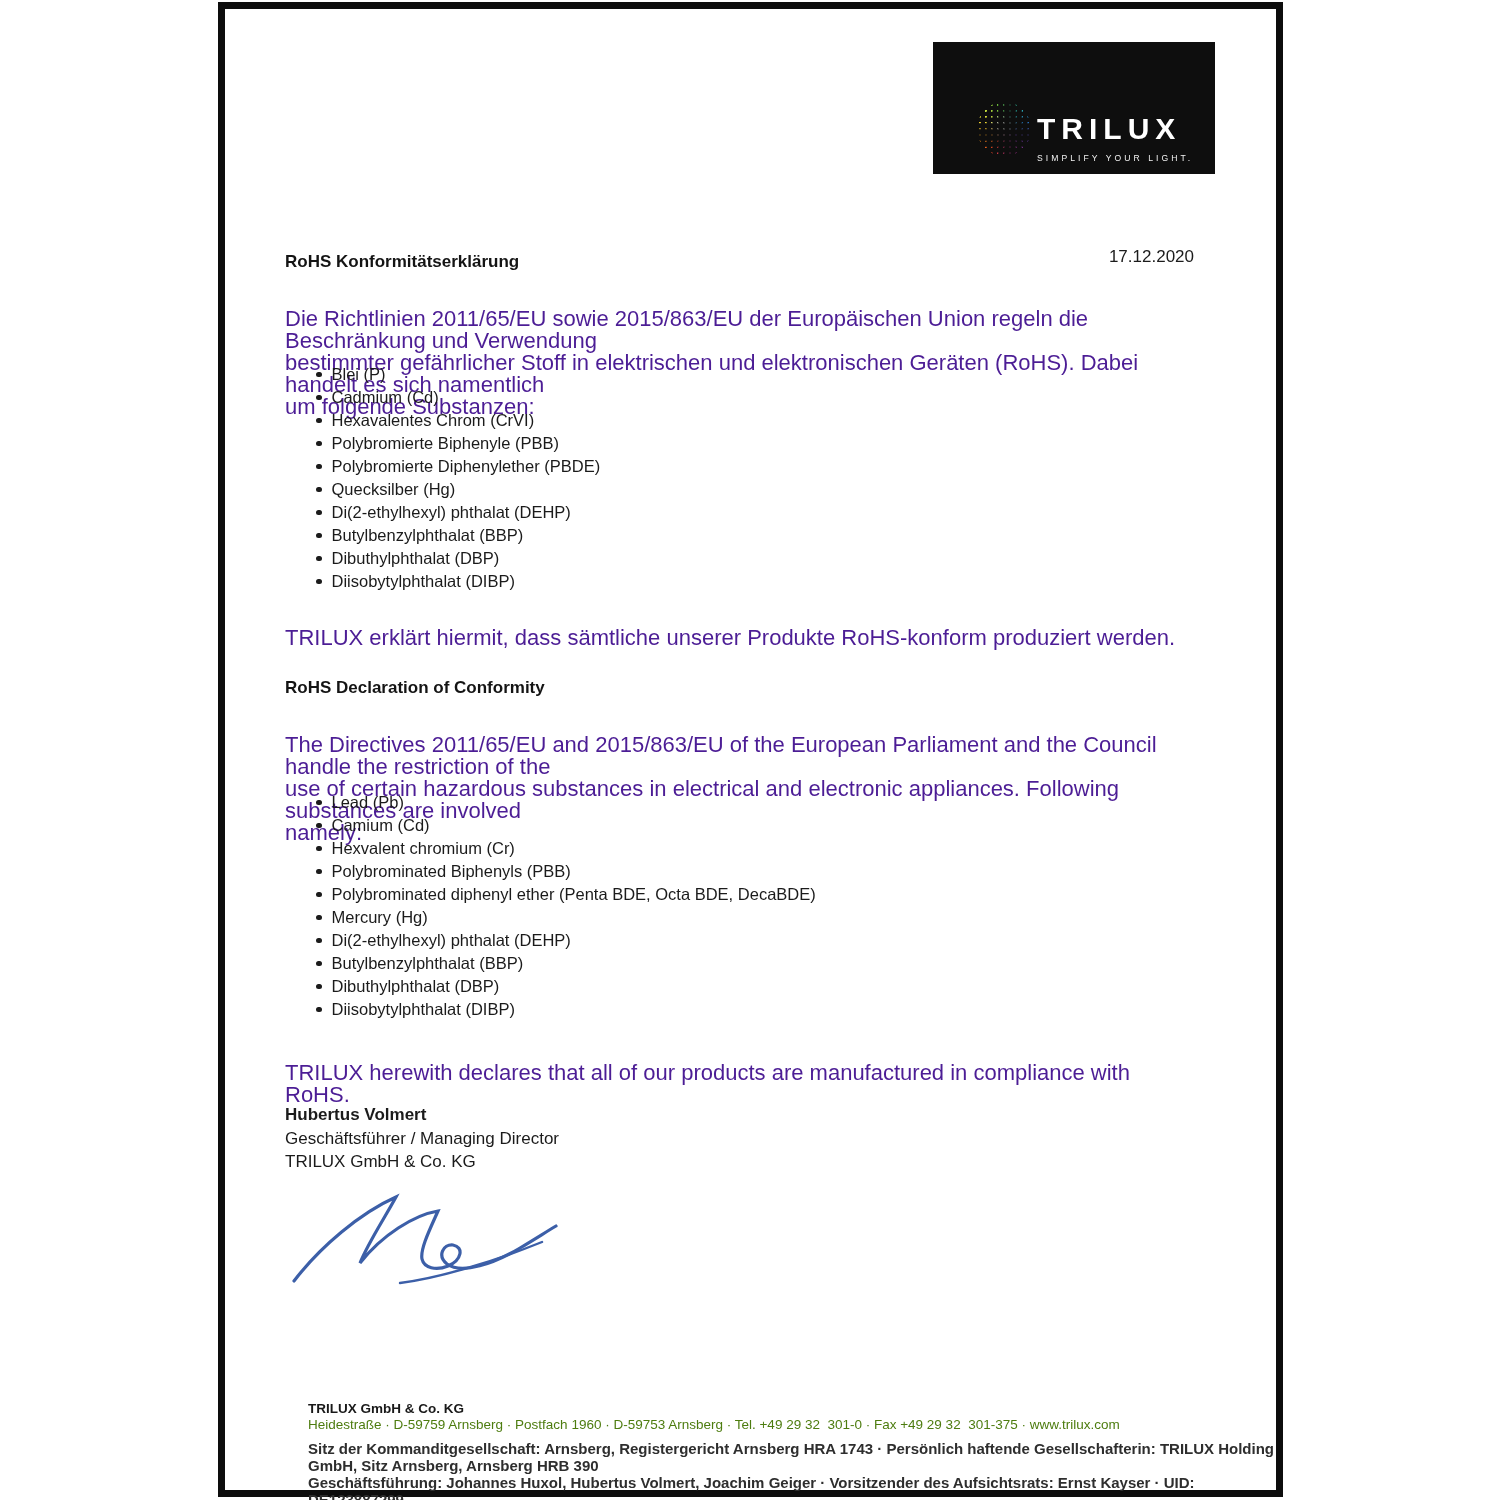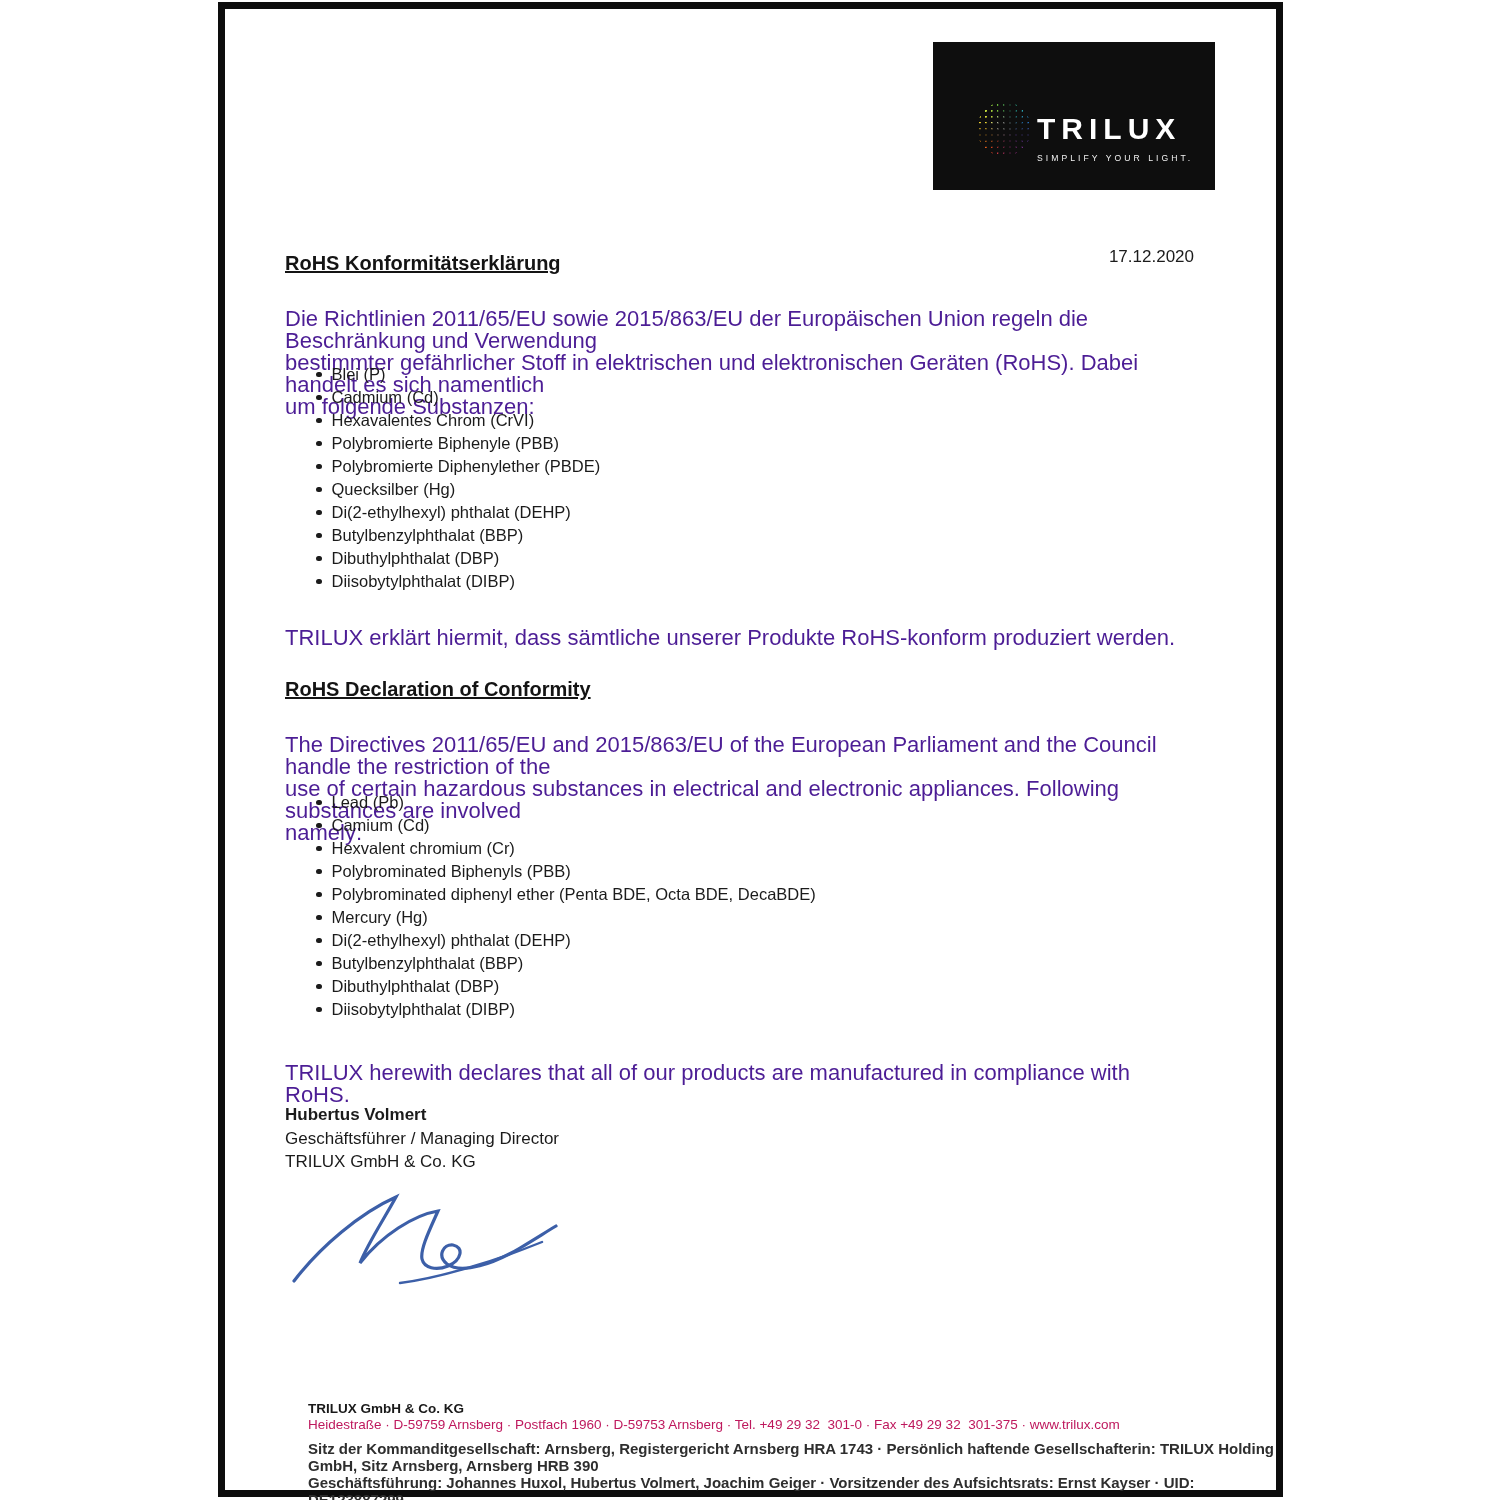--- a/index.html
+++ b/index.html
@@ -7,21 +7,21 @@
     width:1500px;height:1500px;background:#ffffff;position:relative;
     font-family:"Liberation Sans",sans-serif;color:#1b1b1b;
     -webkit-font-smoothing:antialiased;
   }
   .frame{
     position:absolute;left:218px;top:2px;width:1051px;height:1481px;
     border:7px solid #0d0d0d;background:#ffffff;
   }
   
   .logo-box{
-    position:absolute;left:708px;top:33px;width:282px;height:148px;
+    position:absolute;left:708px;top:33px;width:282px;height:132px;
     background:#0e0e0e;overflow:hidden;
   }
   .logo-sphere{
     position:absolute;left:44px;top:60px;width:54px;height:54px;border-radius:50%;
     background:
       radial-gradient(circle at 47% 47%, rgba(255,255,255,0) 0 1px, #0e0e0e 0) 0 0/6px 6px,
       radial-gradient(circle at 48% 46%, rgba(255,255,255,.95) 0 12%, rgba(255,255,255,0) 38%),
       conic-gradient(from 210deg,#e8401f,#f5a81c,#e8e63a,#6dbf3a,#2ab5a0,#2a7fd4,#7a3fc1,#d4359e,#e8401f);
   }
   .logo-sphere::after{ 
@@ -34,41 +34,41 @@
   }
   .logo-tagline{
     font-size:8.6px;color:#f2f2f2;letter-spacing:3.05px;margin-top:9px;white-space:nowrap;
   }
   
   .date{
     position:absolute;top:206px;right:82px;font-size:17px;color:#1b1b1b;margin-top:32px;
   }
   .col{left:60px;width:912px;}
   .h1{
-    position:absolute;font-size:20px;font-weight:bold;color:#141414;text-decoration:underline;
+    position:absolute;font-size:17px;font-weight:bold;color:#141414;
   }
   .para{
     position:absolute;font-size:22px;line-height:22px;white-space:pre-line;color:#4c1d95;margin-top:22px;
   }
   .ul{position:absolute;}
   .li{display:flex;align-items:center;height:23px;}
   .dot{
     width:5.5px;height:5.5px;border-radius:50%;background:#1b1b1b;
     margin-left:31px;flex:none;
   }
   .li-text{font-size:16.5px;margin-left:10px;white-space:nowrap;}
   .sig-block{position:absolute;font-size:17px;line-height:23.5px;}
   .sig-block .bold{font-weight:bold;}
   .signature{position:absolute;left:65px;top:1176px;width:270px;height:110px;}
   
   .f-bold{
     position:absolute;left:83px;top:1392px;font-size:13.5px;font-weight:bold;color:#191919;white-space:pre;
   }
   .f-addr{
-    position:absolute;left:83px;top:1408px;font-size:13.5px;color:#be185d;white-space:pre;
+    position:absolute;left:83px;top:1408px;font-size:13.5px;color:#4d7c0f;white-space:pre;
   }
   .f-legal{
     position:absolute;left:83px;top:1431px;font-size:15px;line-height:17px;color:#2e2e2e;white-space:pre-line;font-weight:bold;
   }
 </style>
 </head>
 <body>
 
 <div class="frame">
 

